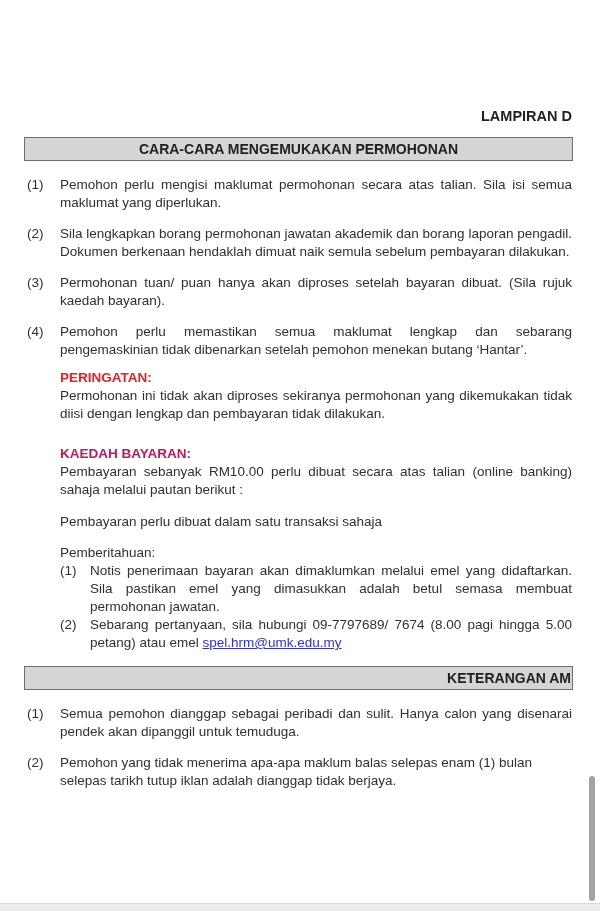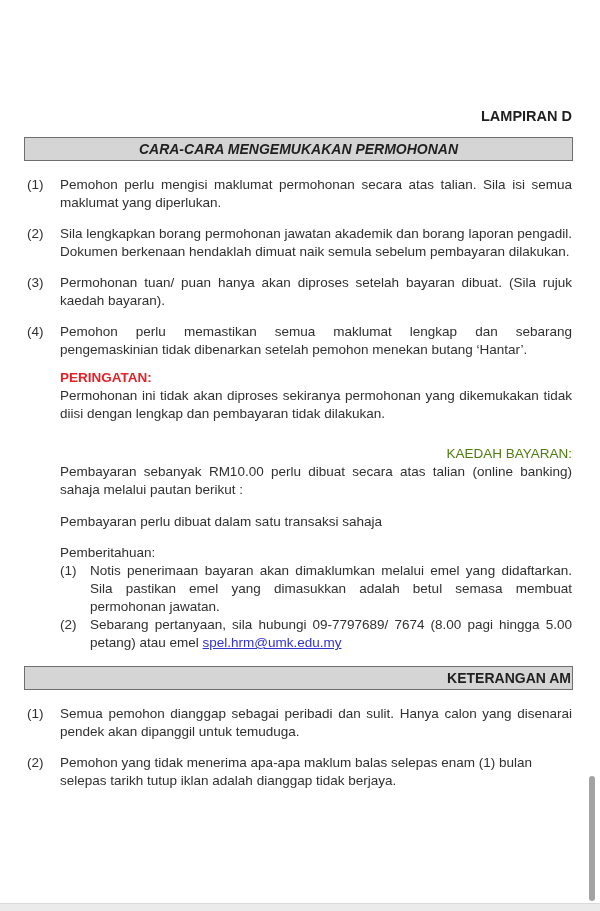--- a/index.html
+++ b/index.html
@@ -32,21 +32,21 @@
     padding:0 1px;
     height:22px;
     line-height:22px;
     background:#d5d5d5;
     border:1px solid #6f6f6f;
     font-weight:bold;
     font-size:14px;
     color:#1f1f1f;
     box-sizing:content-box;
   }
-  .section-bar.centered{text-align:center;font-style:italic;}
+  .section-bar.centered{text-align:center;}
   .section-bar.left{text-align:right;padding-left:9px;width:537px;}
   .num-item{
     display:flex;
     margin-top:13px;
   }
   .num-item .num{
     flex:0 0 33px;
   }
   .num-item .txt{
     flex:1;
@@ -56,21 +56,21 @@
   .indent-block{
     margin-left:33px;
   }
   .peringatan{margin-top:10px;}
   .red-heading{
     color:#e52026;
     font-weight:bold;
   }
   .just{text-align:justify;}
   .kaedah{margin-top:22px;}
-  .bold-heading{font-weight:normal;color:#4d7c0f;text-align:right;}
+  .bold-heading{font-weight:bold;color:#be185d;}
   a.doc-link{
     color:#3232cd;
     text-decoration:underline;
   }
   .p2{margin-top:14px;}
   .notice{margin-top:13px;}
   .sub-item{display:flex;}
   .sub-item .num{flex:0 0 30px;}
   .sub-item .txt{flex:1;text-align:justify;}
   .sec2-items .num-item{margin-top:13px;}

